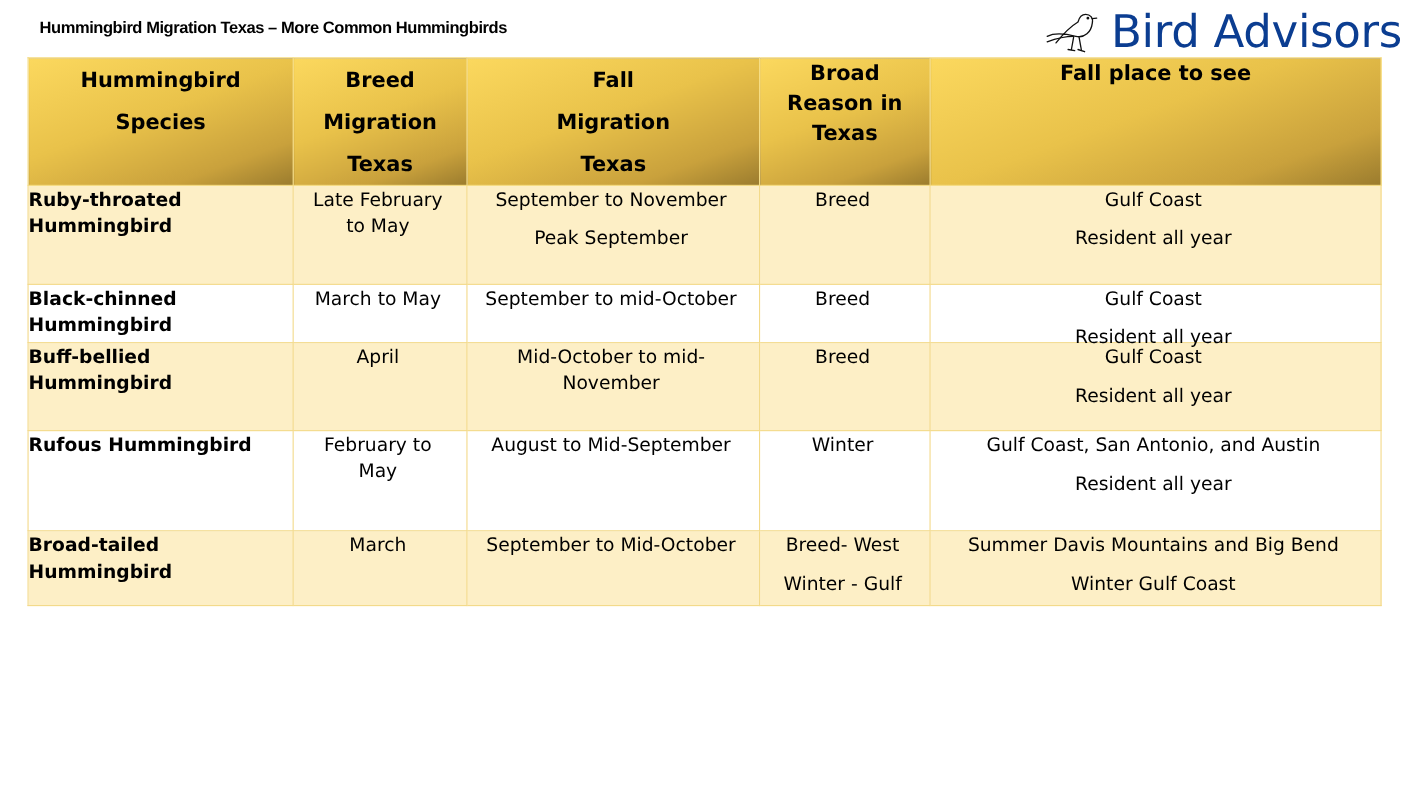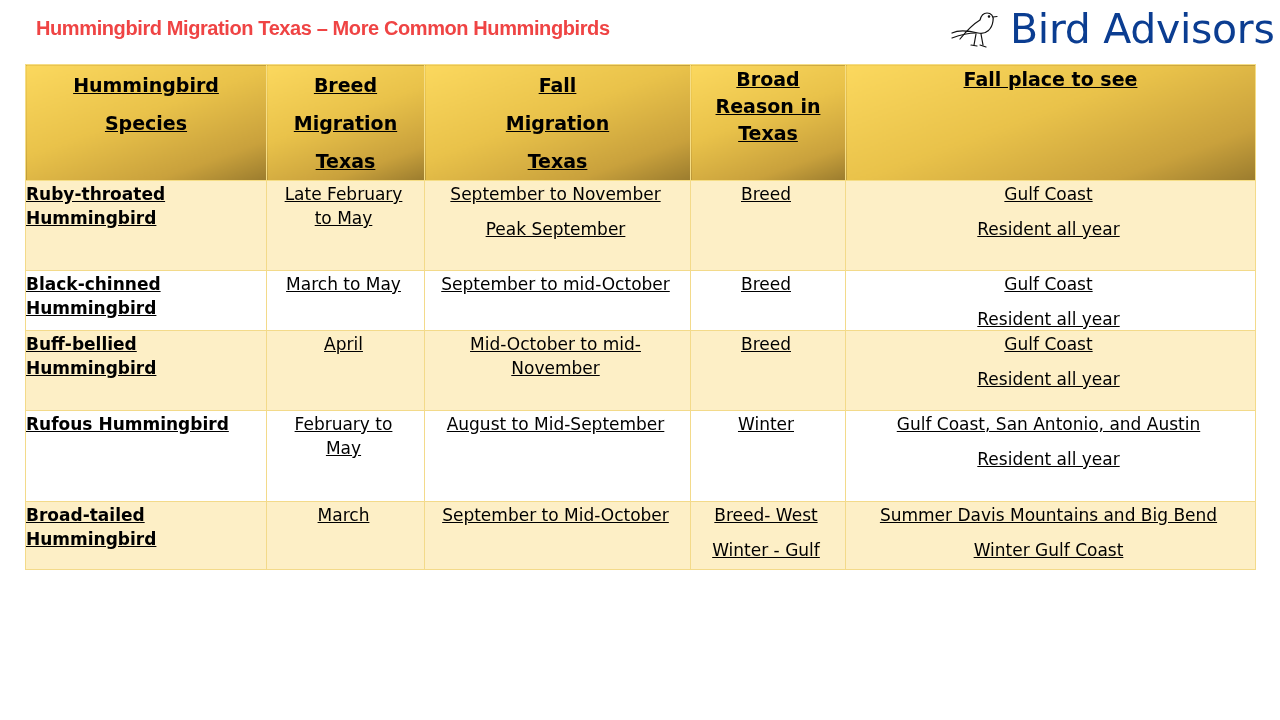--- a/index.html
+++ b/index.html
@@ -2,52 +2,52 @@
 <html><head>
 <meta charset="utf-8">
 <style>
   html, body { margin:0; padding:0; }
   body {
     width:1280px; height:720px; background:#ffffff; position:relative; overflow:hidden;
     font-family: "DejaVu Sans", sans-serif; color:#000;
   }
   .title {
     position:absolute; left:36px; top:17px;
-    font-family: "Liberation Sans", sans-serif; font-weight:bold; font-size:20px;
-    letter-spacing:-0.4px; color:#ef4444;
+    font-family: "Liberation Sans", sans-serif; font-weight:bold; font-size:15px;
+    letter-spacing:-0.4px; color:#000000;
   }
   .logo { position:absolute; left:948px; top:6px; height:46px; display:flex; align-items:center; }
   .logo svg { width:54px; height:44px; }
   .logo-text {
     font-family: "DejaVu Sans", sans-serif; font-size:41px; color:#0b3d91; margin-left:8px;
     letter-spacing:-0.3px; font-weight:500;
   }
   table {
-    position:absolute; left:25px; top:64px; width:1230px;
-    border-collapse:collapse; table-layout:fixed;text-decoration:underline;
+    position:absolute; left:25px; top:52px; width:1230px;
+    border-collapse:collapse; table-layout:fixed;
   }
   th {
     background: linear-gradient(160deg, #fbd85e 0%, #e9c24a 45%, #c9a13c 80%, #9b7c2e 100%);
     font-weight:bold; font-size:19px; vertical-align:top; text-align:center;
     padding:1px 4px 0 4px; border:1px solid #f5dd85; line-height:38px; height:101px; box-sizing:border-box;
   }
   th.tight { line-height:27px; padding-top:1px; }
   th .l { display:block; }
   td {
     font-size:17px; vertical-align:top; border:1px solid #f3da8a;
     padding:1px 4px 0 0; line-height:24px;
   }
   td.sp { font-weight:bold; text-align:left; font-size:17px; }
   td.c { text-align:center; }
   td .l { display:block; }
   td .l + .l { margin-top:11px; }
   tr.odd td { background:#fdefc6; }
   tr.even td { background:#ffffff; }
   tr.r1 td { height:90px; }
-  tr.r2 td { height:60px; }
+  tr.r2 td { height:53px; }
   tr.r3 td { height:80px; }
   tr.r4 td { height:91px; }
   tr.r5 td { height:68px; }
   td, th { box-sizing:border-box; overflow:visible; white-space:nowrap; }
 </style>
 </head>
 <body>
 
 <div class="title">Hummingbird Migration Texas – More Common Hummingbirds</div>
 

